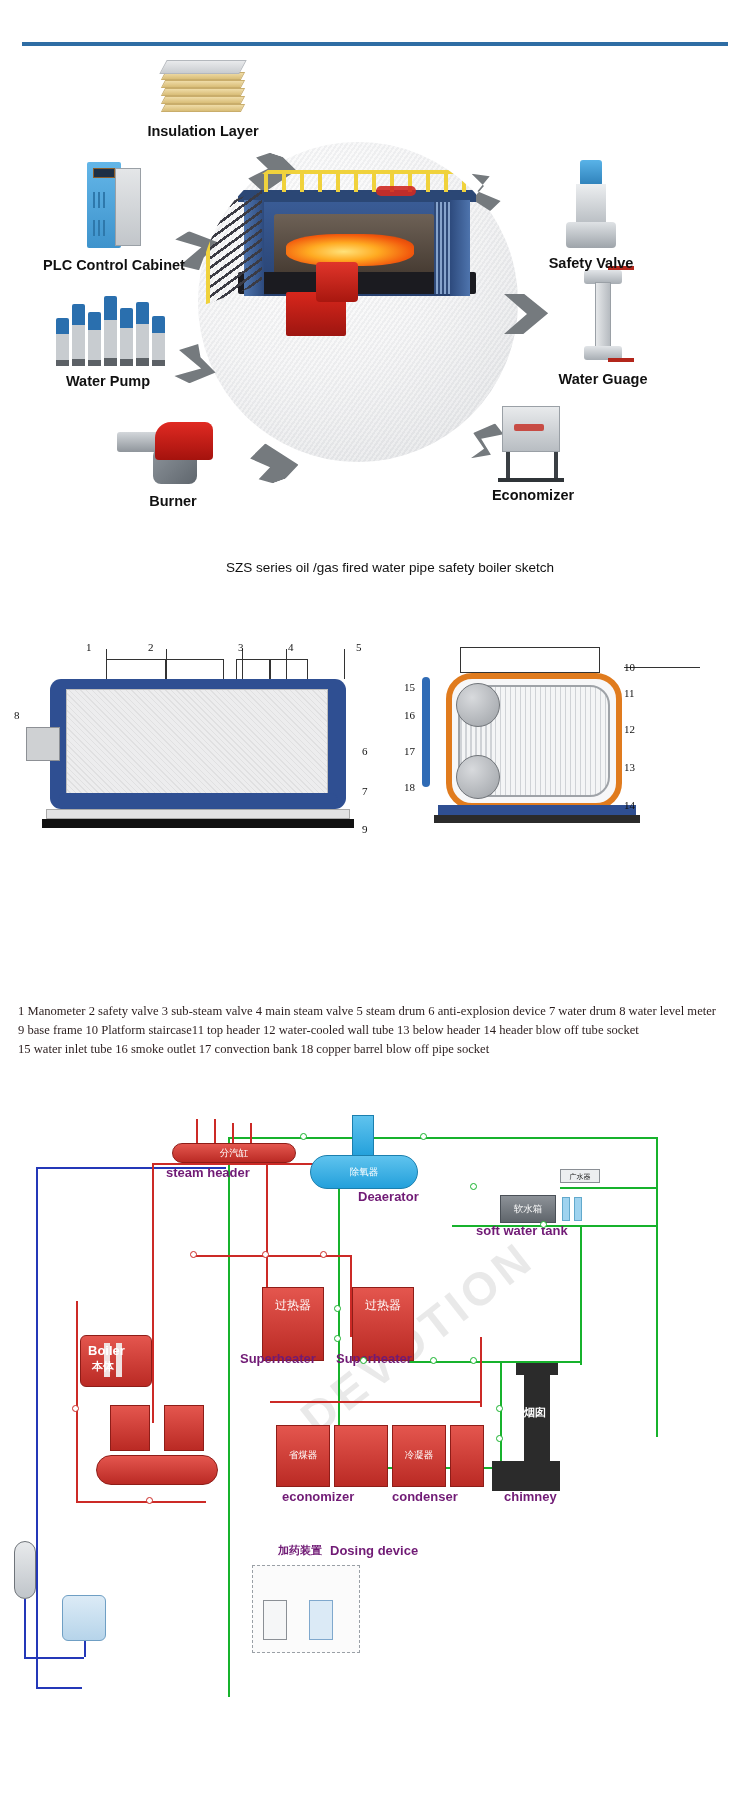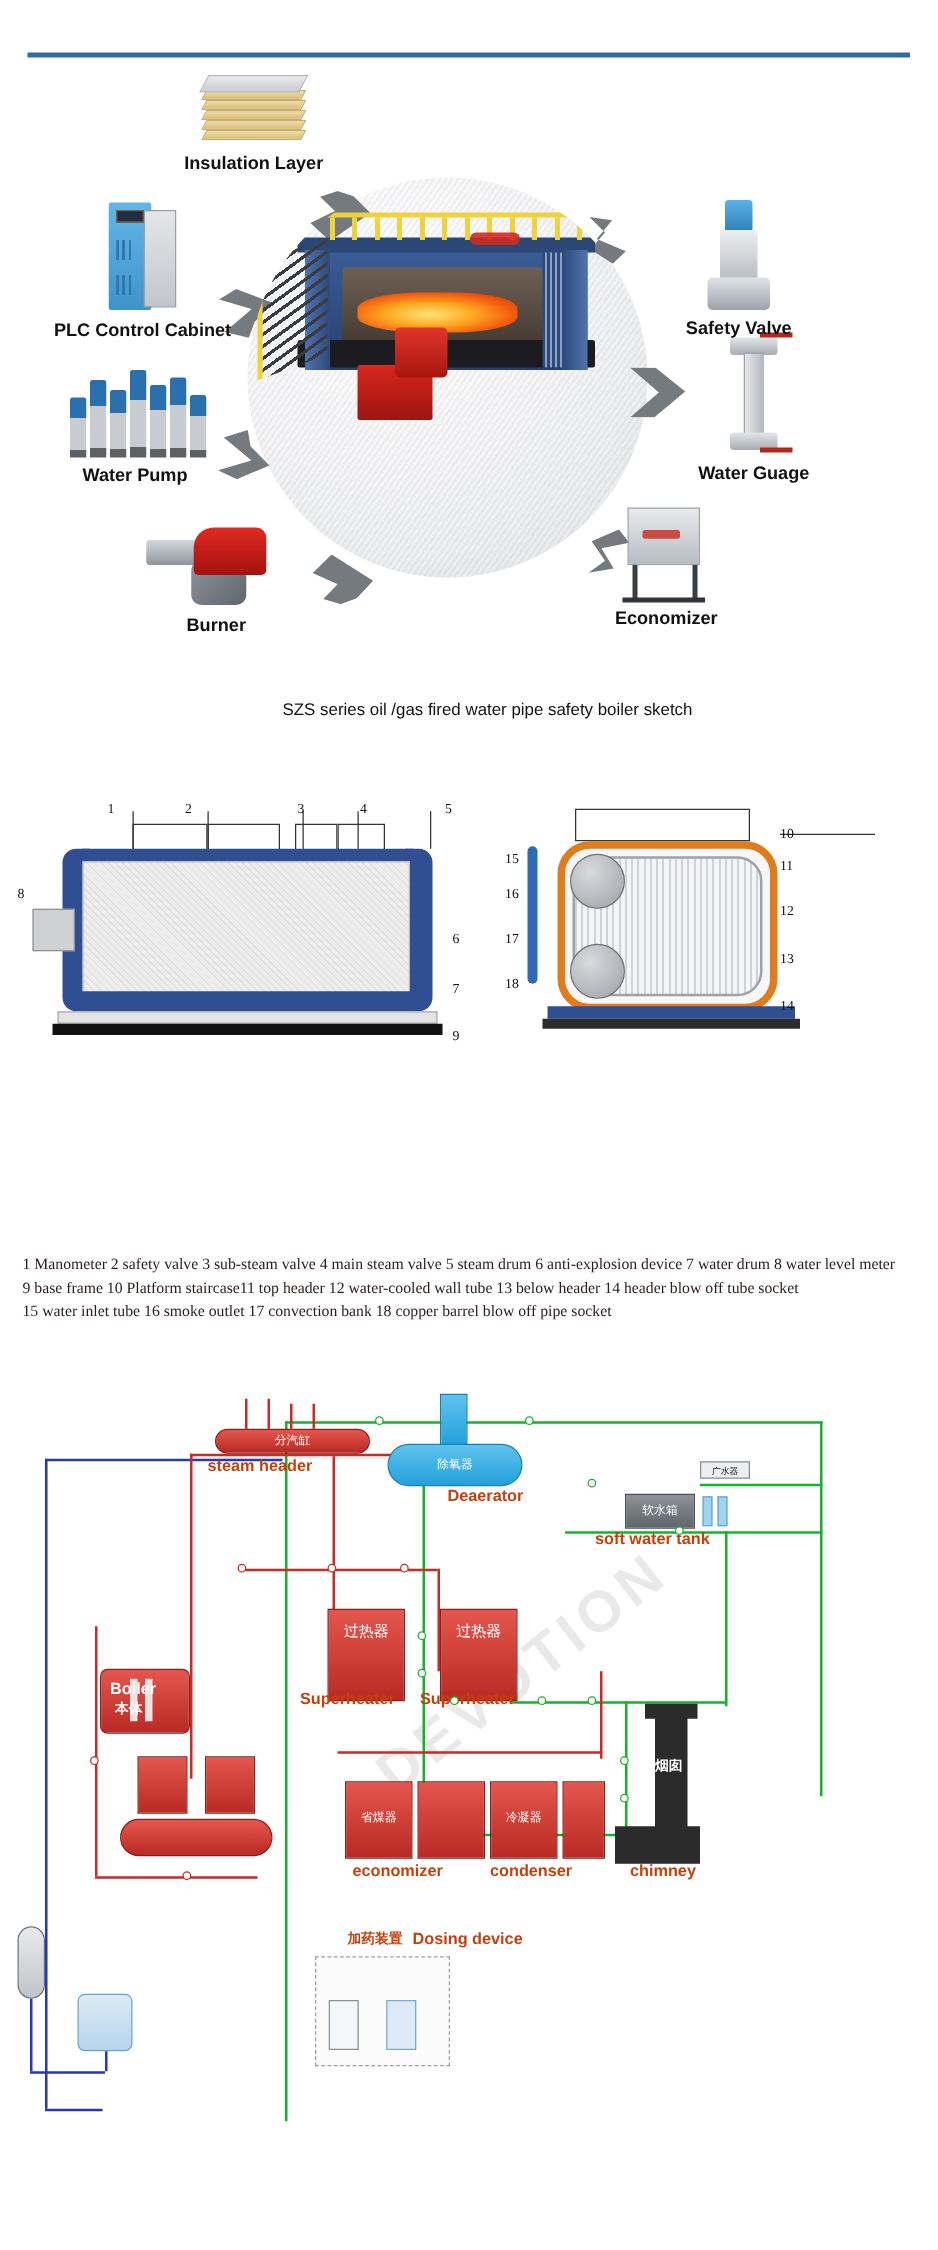--- a/index.html
+++ b/index.html
@@ -161,21 +161,21 @@
   .blue  { background:#2438b8; }
 
   .vessel-red { background:linear-gradient(to bottom,#e4564e,#ba2a24); border:1px solid #8e1d18; }
   .vessel-blue{ background:linear-gradient(to bottom,#5fc3ee,#23a0db); border:1px solid #1b7fae; }
   .vessel-gray{ background:linear-gradient(to bottom,#8d9298,#5f656b); border:1px solid #4a5057; }
   .vessel-dark{ background:#2b2b2b; }
 
   .cn { color:#fff; font-size:9.5px; text-align:center; line-height:1.15;
         font-family:"DejaVu Sans", sans-serif; }
   .cn.dark { color:#111; }
-  .flbl { position:absolute; font-size:13px; font-weight:bold; color:#c2410c; white-space:nowrap; }
+  .flbl { position:absolute; font-size:13px; font-weight:bold; color:#701a75; white-space:nowrap; }
   .wmark { position:absolute; left:360px; top:170px; width:300px; height:330px;
            color:#d8d8d8; font-size:46px; font-weight:bold; transform:rotate(-38deg);
            letter-spacing:5px; opacity:.55; pointer-events:none; }
   .tiny { position:absolute; width:7px; height:7px; border:1.2px solid #17b22c; border-radius:50%; background:#fff; }
   .tinyr{ position:absolute; width:7px; height:7px; border:1.2px solid #cc2a26; border-radius:50%; background:#fff; }
   .dosing-box{ position:absolute; border:1px dashed #9aa0a6; background:#fbfbfb; }
 </style>
 </head>
 <body>
 

